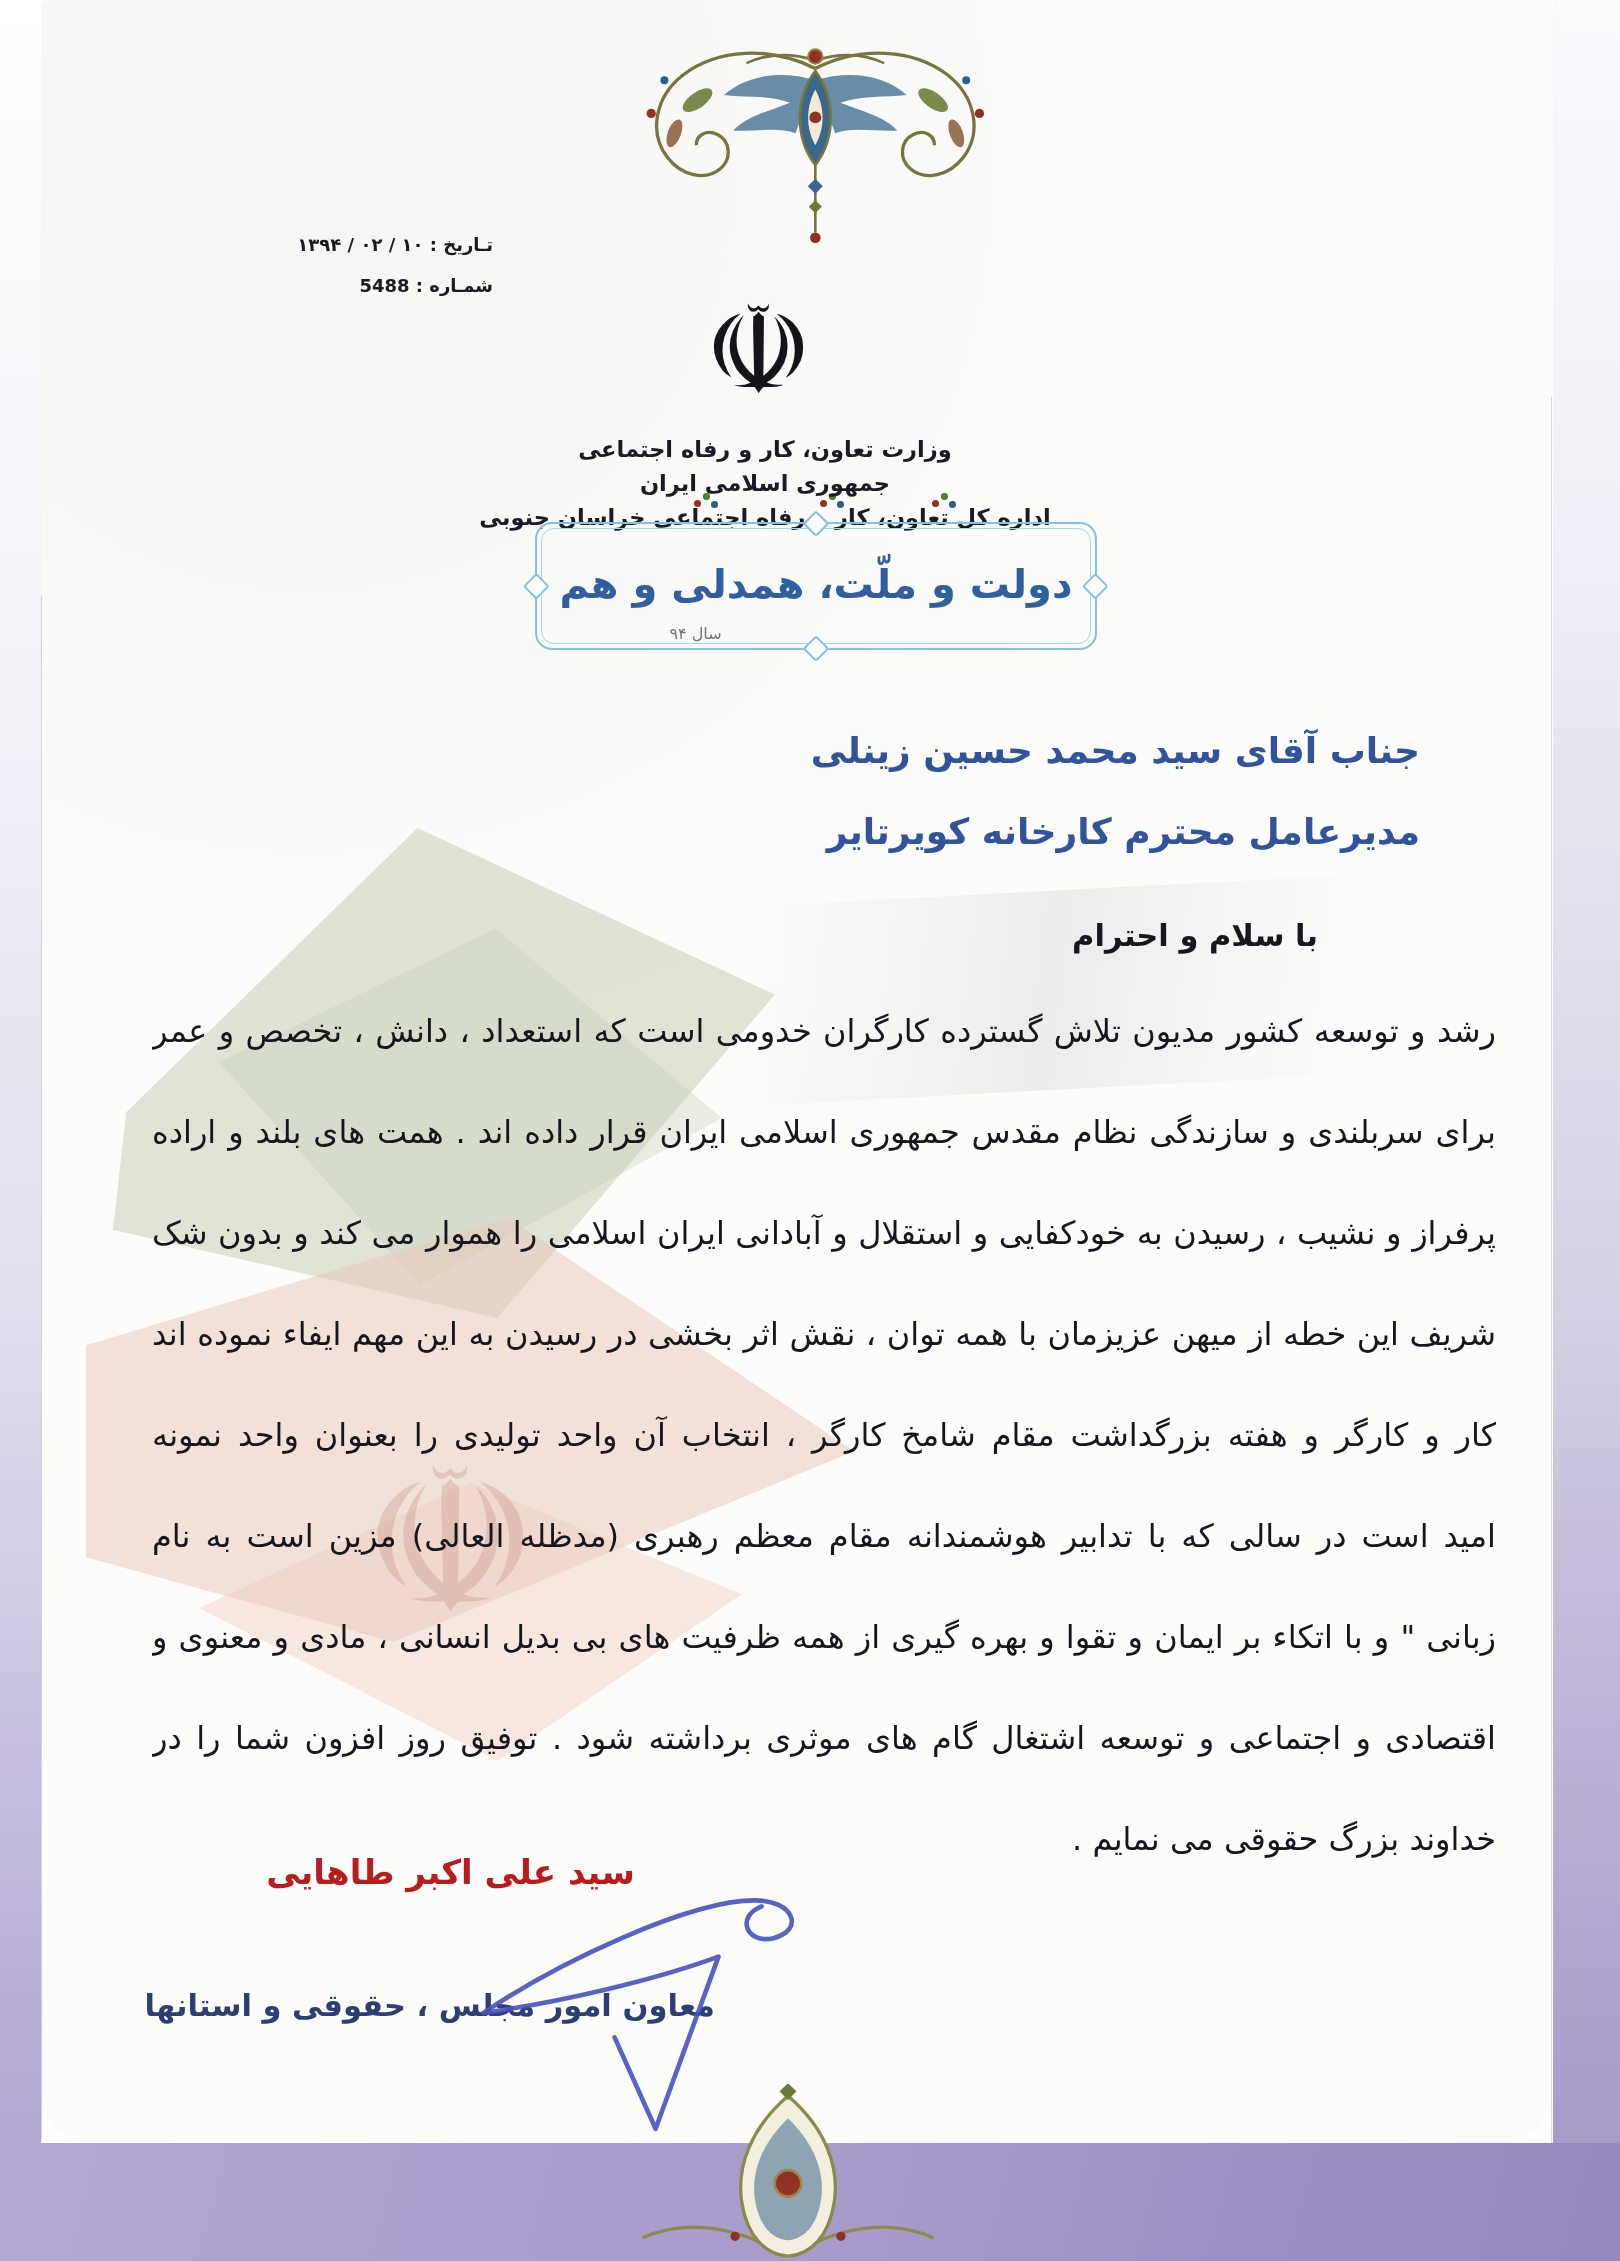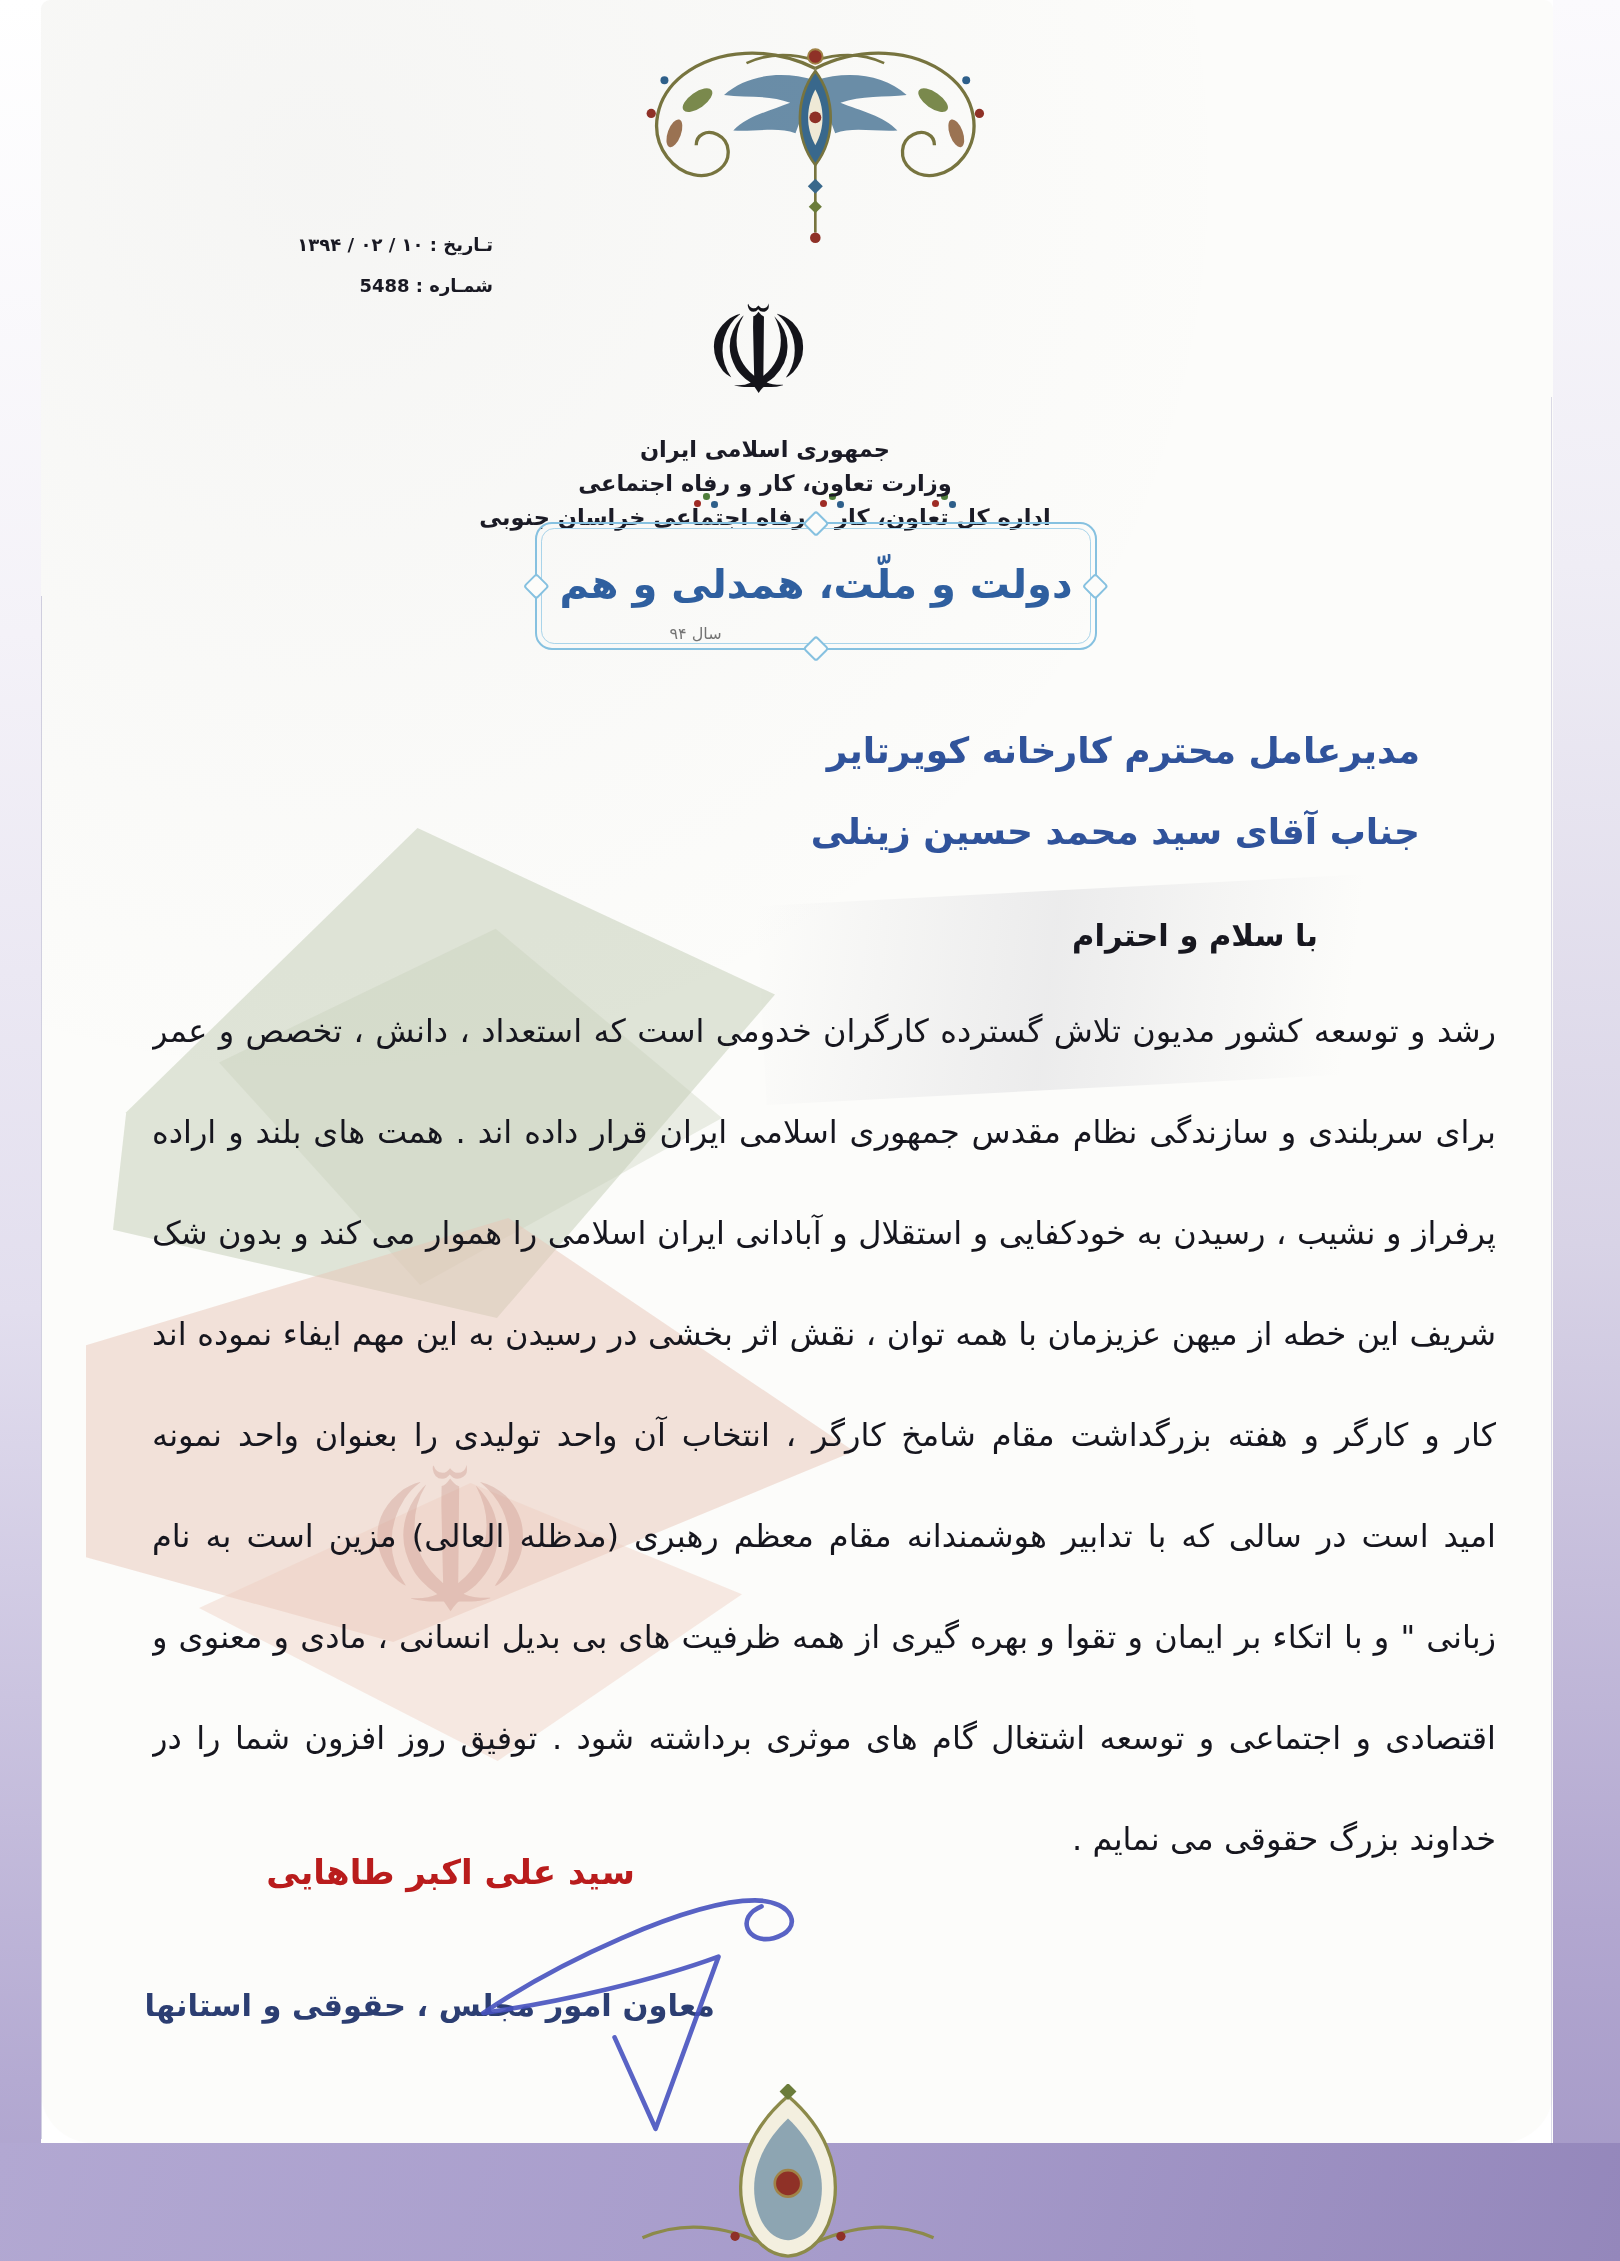--- a/index.html
+++ b/index.html
@@ -148,37 +148,37 @@
     </div>
 
   <div class="dateblock">
     <div>تـاریخ : ۱۰ / ۰۲ / ۱۳۹۴</div>
     <div>شمـاره : 5488</div>
   </div>
 
   <div class="emblem">☫</div>
 
   <div class="org">
+    <div>وزارت تعاون، کار و رفاه اجتماعی</div>
     <div>جمهوری اسلامی ایران</div>
-    <div>وزارت تعاون، کار و رفاه اجتماعی</div>
     <div>اداره کل تعاون، کار و رفاه اجتماعی خراسان جنوبی</div>
   </div>
 
   <div class="slogan-box">
     <div class="slogan-bump bump-top"></div>
     <div class="slogan-bump bump-bottom"></div>
     <div class="slogan-bump bump-left"></div>
     <div class="slogan-bump bump-right"></div>
     <div class="slogan-text">دولت و ملّت، همدلی و هم زبانی</div>
   </div>
   <div class="year-note">سال ۹۴</div>
 
   <div class="recipient">
+    <div>جناب آقای سید محمد حسین زینلی</div>
     <div>مدیرعامل محترم کارخانه کویرتایر</div>
-    <div>جناب آقای سید محمد حسین زینلی</div>
   </div>
 
   <div class="salutation">با سلام و احترام</div>
 
   <div class="body-text">
     <div class="body-line">رشد و توسعه کشور مدیون تلاش گسترده کارگران خدومی است که استعداد ، دانش ، تخصص و عمر گرانبهای خود را سرمایه ای</div>
     <div class="body-line">برای سربلندی و سازندگی نظام مقدس جمهوری اسلامی ایران قرار داده اند . همت های بلند و اراده های محکم و استوار در مسیرهای</div>
     <div class="body-line">پرفراز و نشیب ، رسیدن به خودکفایی و استقلال و آبادانی ایران اسلامی را هموار می کند و بدون شک کارگران و کارآفرینان</div>
     <div class="body-line">شریف این خطه از میهن عزیزمان با همه توان ، نقش اثر بخشی در رسیدن به این مهم ایفاء نموده اند . ضمن تبریک فرا رسیدن روز جهانی</div>
     <div class="body-line">کار و کارگر و هفته بزرگداشت مقام شامخ کارگر ، انتخاب آن واحد تولیدی را بعنوان واحد نمونه استانی تبریک و تهنیت عرض می نمایم .</div>

